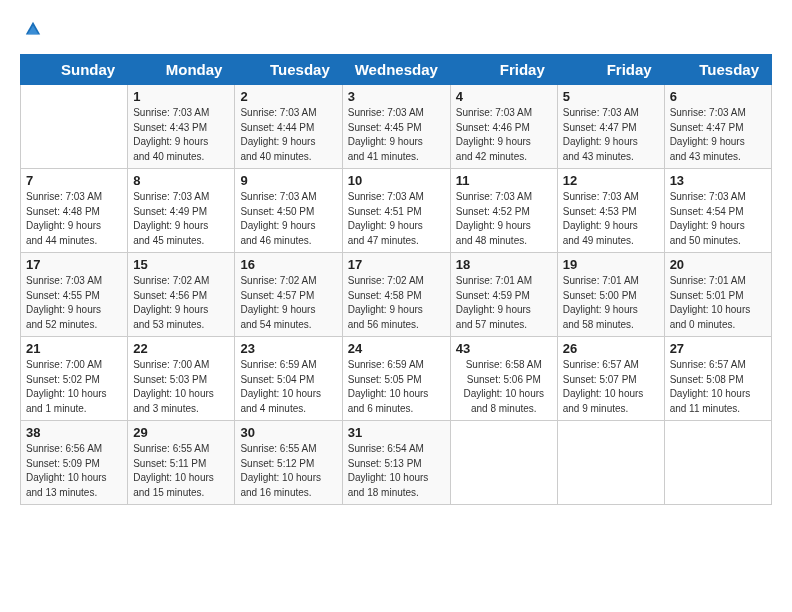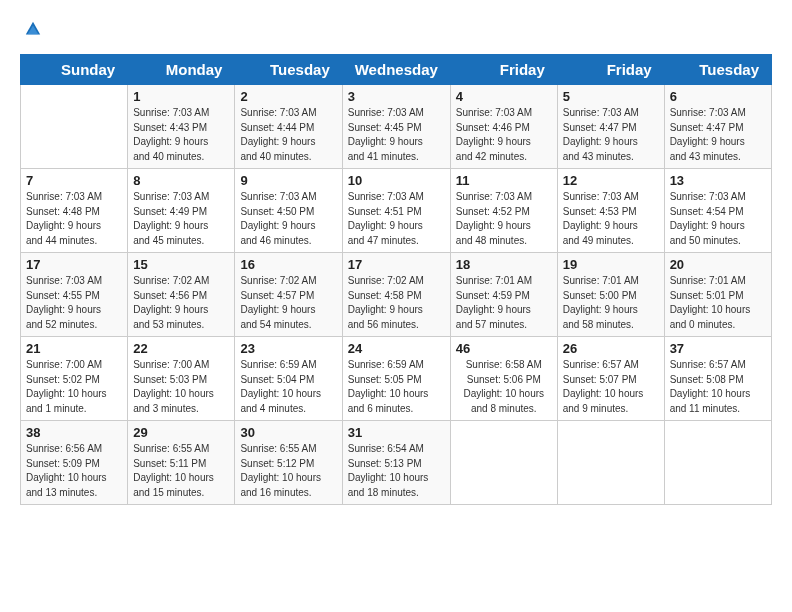--- a/index.html
+++ b/index.html
@@ -298,35 +298,35 @@
 and 4 minutes.</div>
         </td>
         <td>
           <span class="day-number">24</span>
           <div class="day-info" style="white-space: pre-line;">Sunrise: 6:59 AM
 Sunset: 5:05 PM
 Daylight: 10 hours
 and 6 minutes.</div>
         </td>
         <td>
-          <span class="day-number">46</span>
+          <span class="day-number">43</span>
           <div class="day-info" style="white-space: pre-line; text-align: center;">Sunrise: 6:58 AM
 Sunset: 5:06 PM
 Daylight: 10 hours
 and 8 minutes.</div>
         </td>
         <td>
           <span class="day-number">26</span>
           <div class="day-info" style="white-space: pre-line;">Sunrise: 6:57 AM
 Sunset: 5:07 PM
 Daylight: 10 hours
 and 9 minutes.</div>
         </td>
         <td>
-          <span class="day-number">37</span>
+          <span class="day-number">27</span>
           <div class="day-info" style="white-space: pre-line;">Sunrise: 6:57 AM
 Sunset: 5:08 PM
 Daylight: 10 hours
 and 11 minutes.</div>
         </td>
       </tr>
       <tr>
         <td>
           <span class="day-number">38</span>
           <div class="day-info" style="white-space: pre-line;">Sunrise: 6:56 AM

